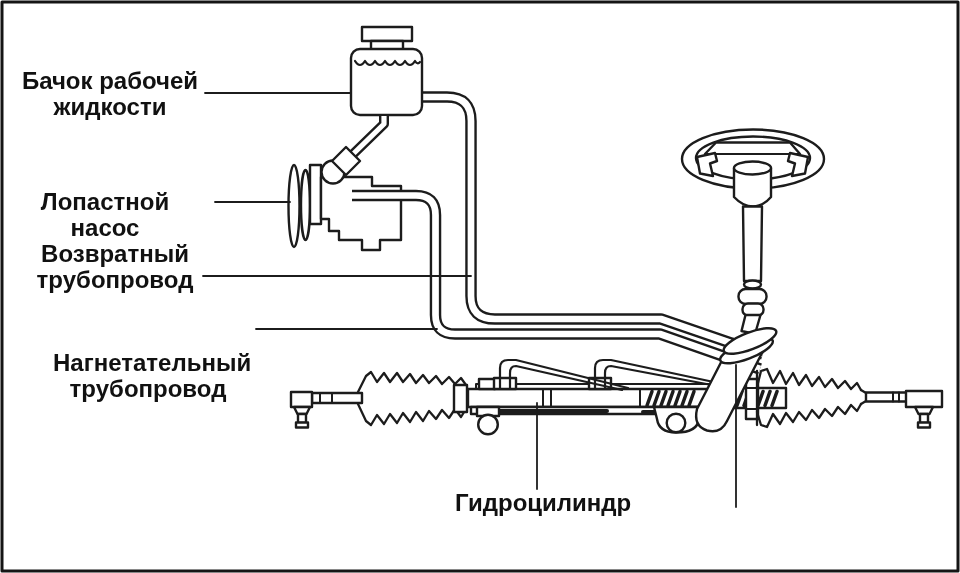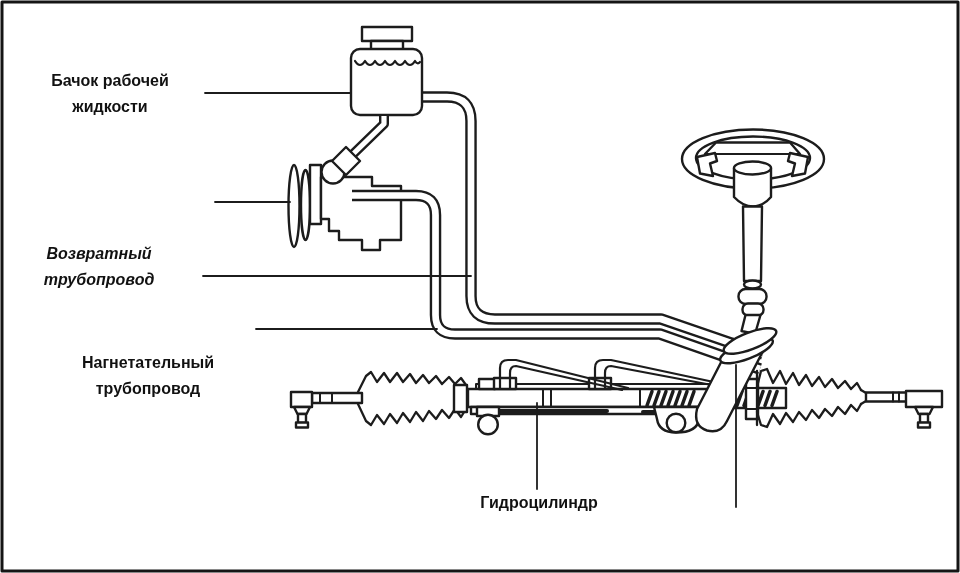--- a/index.html
+++ b/index.html
@@ -2,21 +2,21 @@
 <html><head>
 <meta charset="utf-8">
 <style>
   html,body{margin:0;padding:0;background:#ffffff;}
   .stage{
     position:relative;width:960px;height:573px;background:#ffffff;
     font-family:"Liberation Sans",sans-serif;overflow:hidden;
   }
   .stage svg{position:absolute;left:0;top:0;}
   .lbl{
-    position:absolute;font-weight:bold;font-size:16px;line-height:26px;
+    position:absolute;font-weight:bold;font-size:24px;line-height:26px;
     color:#111111;white-space:pre-line;text-align:center;
     -webkit-user-select:none;user-select:none;
   }
 </style>
 </head>
 <body>
 
 <div class="stage">
 
 <svg width="960" height="573" viewBox="0 0 960 573">
@@ -146,19 +146,20 @@
       <path d="M203,276 H471"></path>
       <path d="M256,329 H437"></path>
       <path d="M537,403 V489"></path>
       <path d="M736,365 V507"></path>
     </g>
   </g>
 </svg>
 
 <div class="lbl" style="left:15px;top:68px;width:190px;">Бачок рабочей
 жидкости</div>
-<div class="lbl" style="left:9px;top:241px;width:180px;font-style:italic;">Возвратный
+<div class="lbl" style="left:10px;top:189px;width:190px;">Лопастной насос</div>
+<div class="lbl" style="left:25px;top:241px;width:180px;">Возвратный
 трубопровод</div>
 <div class="lbl" style="left:53px;top:309px;width:190px;margin-top:41px;">Нагнетательный
 трубопровод</div>
 <div class="lbl" style="left:455px;top:490px;width:168px;">Гидроцилиндр</div>
 
 </div>
 
 </body></html>

